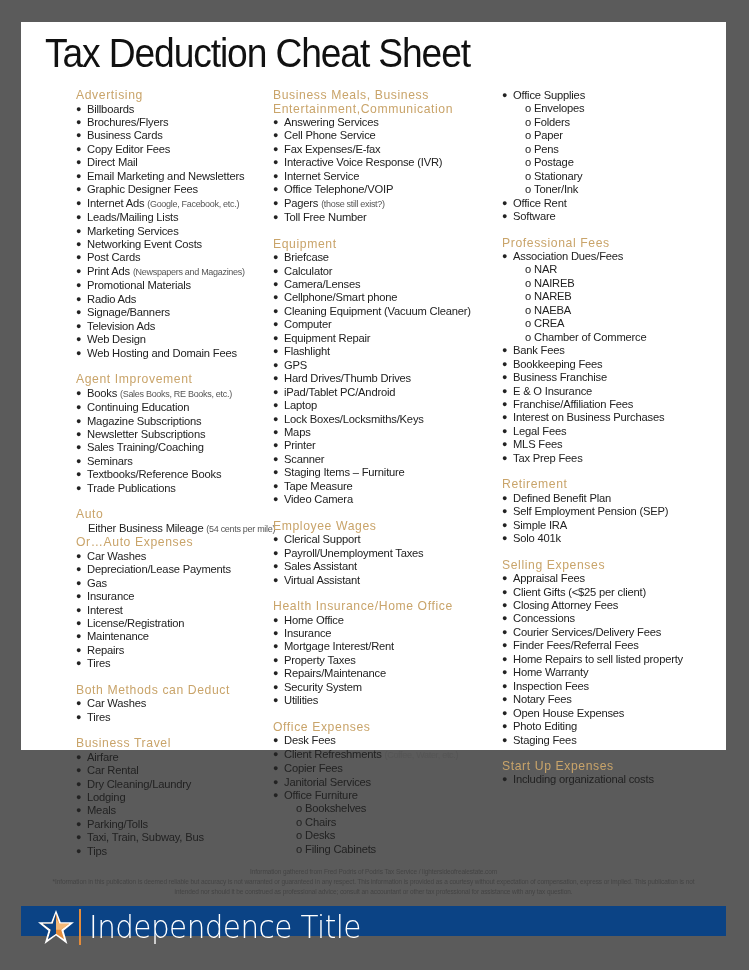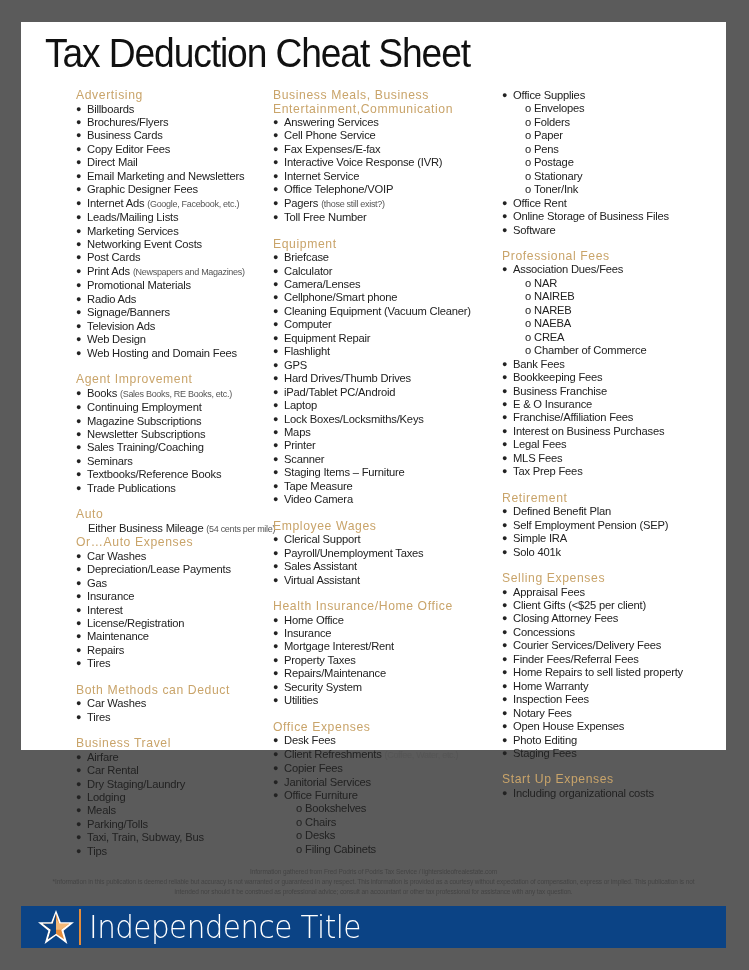--- a/index.html
+++ b/index.html
@@ -33,21 +33,21 @@
   .sub { padding-left: 23px; }
   .subo { display: inline-block; width: 9px; }
   .note { font-size: 9px; color: #555; letter-spacing: -0.3px; }
   .footer {
     position: absolute; left: 0; width: 705px; text-align: center; color: #444;
     font-size: 6.5px; line-height: 9.5px; letter-spacing: -0.1px;
   }
   .source { top: 845px; }
   .disclaimer { top: 855px; padding: 0 20px; box-sizing: border-box; }
   .brandbar {
-    position: absolute; left: 21px; top: 906px; width: 705px; height: 42px; background: #0b4385;
+    position: absolute; left: 21px; top: 906px; width: 705px; height: 30px; background: #0b4385;
   }
   .logo-star { position: absolute; left: 16px; top: 3px; width: 38px; height: 36px; }
   .logo-divider { position: absolute; left: 58px; top: 3px; width: 2px; height: 36px; background: #e58c3a; }
   .brand-name {
     position: absolute; left: 68px; top: 2px; color: #ffffff; font-size: 32px; letter-spacing: -0.6px;
     font-family: "DejaVu Sans", sans-serif; font-weight: 200; transform: scaleX(0.92); transform-origin: left top; white-space: nowrap;
   }
 </style>
 </head>
 <body>
@@ -74,21 +74,21 @@
         <div class="line"><span class="bullet">●</span><span>Promotional Materials</span></div>
         <div class="line"><span class="bullet">●</span><span>Radio Ads</span></div>
         <div class="line"><span class="bullet">●</span><span>Signage/Banners</span></div>
         <div class="line"><span class="bullet">●</span><span>Television Ads</span></div>
         <div class="line"><span class="bullet">●</span><span>Web Design</span></div>
         <div class="line"><span class="bullet">●</span><span>Web Hosting and Domain Fees</span></div>
       </div>
       <div class="section">
         <div class="heading">Agent Improvement</div>
         <div class="line"><span class="bullet">●</span><span>Books</span> <span class="note">(Sales Books, RE Books, etc.)</span></div>
-        <div class="line"><span class="bullet">●</span><span>Continuing Employment</span></div>
+        <div class="line"><span class="bullet">●</span><span>Continuing Education</span></div>
         <div class="line"><span class="bullet">●</span><span>Magazine Subscriptions</span></div>
         <div class="line"><span class="bullet">●</span><span>Newsletter Subscriptions</span></div>
         <div class="line"><span class="bullet">●</span><span>Sales Training/Coaching</span></div>
         <div class="line"><span class="bullet">●</span><span>Seminars</span></div>
         <div class="line"><span class="bullet">●</span><span>Textbooks/Reference Books</span></div>
         <div class="line"><span class="bullet">●</span><span>Trade Publications</span></div>
       </div>
       <div class="section">
         <div class="heading">Auto</div>
         <div class="line plain"><span>Either Business Mileage</span> <span class="note">(54 cents per mile)</span></div>
@@ -105,21 +105,21 @@
       </div>
       <div class="section">
         <div class="heading">Both Methods can Deduct</div>
         <div class="line"><span class="bullet">●</span><span>Car Washes</span></div>
         <div class="line"><span class="bullet">●</span><span>Tires</span></div>
       </div>
       <div class="section">
         <div class="heading">Business Travel</div>
         <div class="line"><span class="bullet">●</span><span>Airfare</span></div>
         <div class="line"><span class="bullet">●</span><span>Car Rental</span></div>
-        <div class="line"><span class="bullet">●</span><span>Dry Staging/Laundry</span></div>
+        <div class="line"><span class="bullet">●</span><span>Dry Cleaning/Laundry</span></div>
         <div class="line"><span class="bullet">●</span><span>Lodging</span></div>
         <div class="line"><span class="bullet">●</span><span>Meals</span></div>
         <div class="line"><span class="bullet">●</span><span>Parking/Tolls</span></div>
         <div class="line"><span class="bullet">●</span><span>Taxi, Train, Subway, Bus</span></div>
         <div class="line"><span class="bullet">●</span><span>Tips</span></div>
       </div>
     </div>
   <div class="col col2">
       <div class="section">
         <div class="heading">Business Meals, Business
@@ -189,21 +189,20 @@
       <div class="section">
         <div class="line"><span class="bullet">●</span><span>Office Supplies</span></div>
         <div class="line sub"><span class="subo">o</span><span>Envelopes</span></div>
         <div class="line sub"><span class="subo">o</span><span>Folders</span></div>
         <div class="line sub"><span class="subo">o</span><span>Paper</span></div>
         <div class="line sub"><span class="subo">o</span><span>Pens</span></div>
         <div class="line sub"><span class="subo">o</span><span>Postage</span></div>
         <div class="line sub"><span class="subo">o</span><span>Stationary</span></div>
         <div class="line sub"><span class="subo">o</span><span>Toner/Ink</span></div>
         <div class="line"><span class="bullet">●</span><span>Office Rent</span></div>
-        <div class="line"><span class="bullet">●</span><span>Online Storage of Business Files</span></div>
         <div class="line"><span class="bullet">●</span><span>Software</span></div>
       </div>
       <div class="section">
         <div class="heading">Professional Fees</div>
         <div class="line"><span class="bullet">●</span><span>Association Dues/Fees</span></div>
         <div class="line sub"><span class="subo">o</span><span>NAR</span></div>
         <div class="line sub"><span class="subo">o</span><span>NAIREB</span></div>
         <div class="line sub"><span class="subo">o</span><span>NAREB</span></div>
         <div class="line sub"><span class="subo">o</span><span>NAEBA</span></div>
         <div class="line sub"><span class="subo">o</span><span>CREA</span></div>

